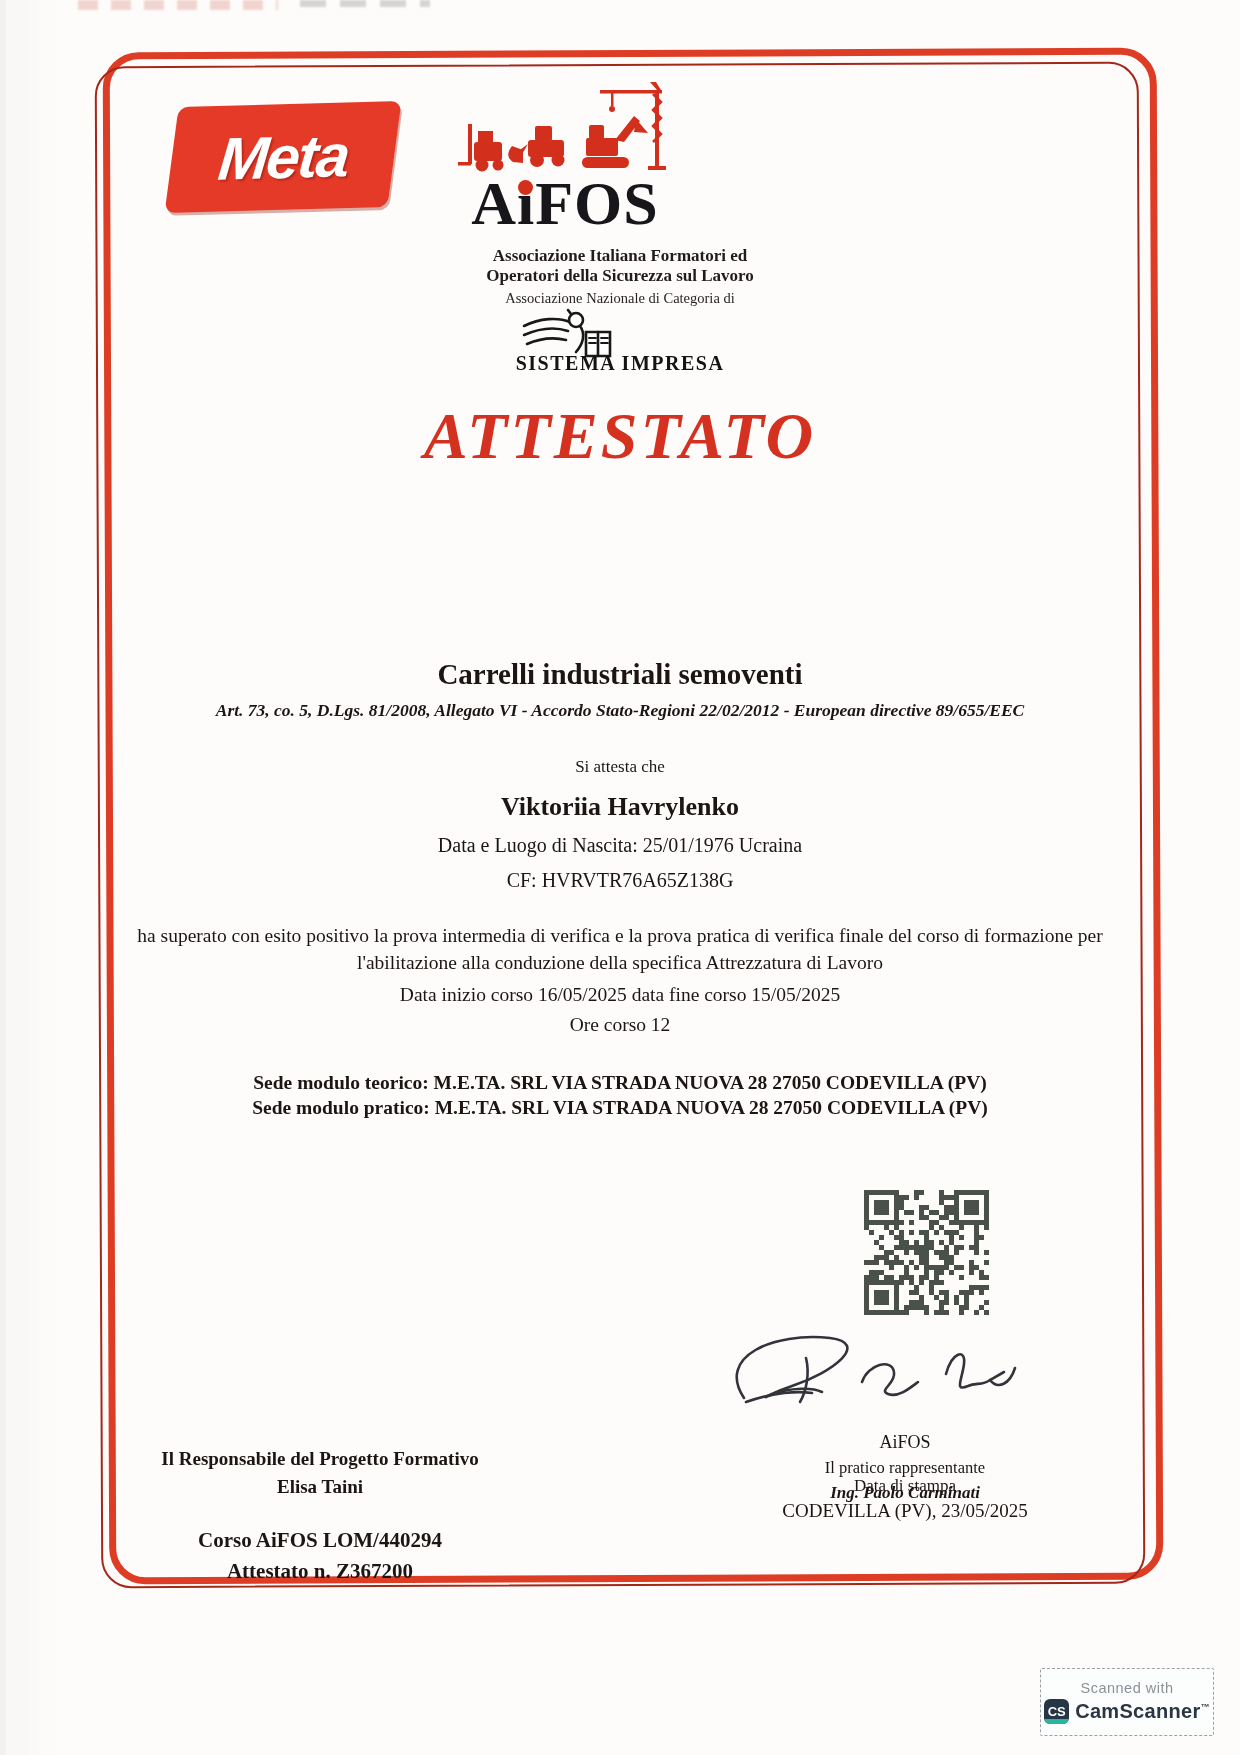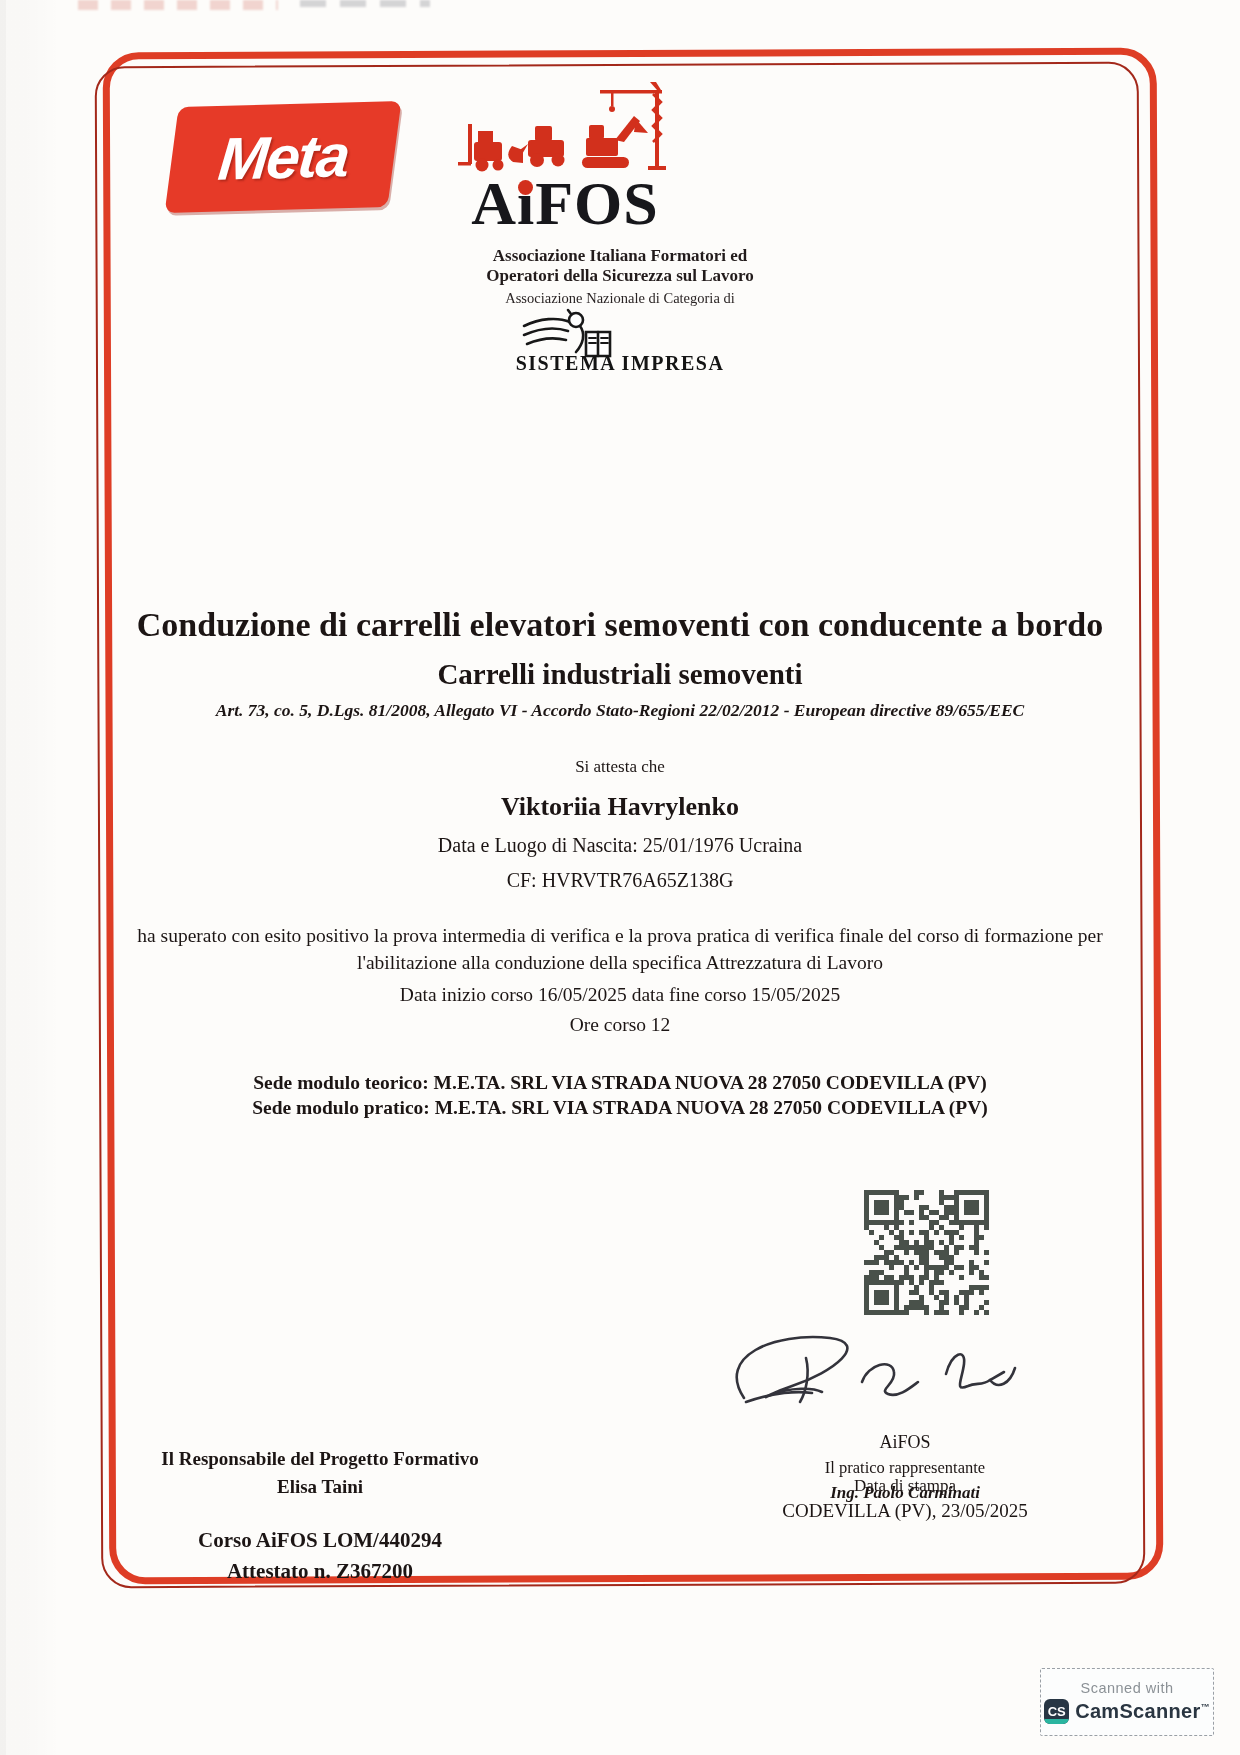--- a/index.html
+++ b/index.html
@@ -156,22 +156,22 @@
       <path d="M51 8 l-3 -4"></path>
       <path d="M60 20 C 66 28, 63 38, 56 46"></path>
       <path d="M66 26 h24 v24 h-24 z" fill="#fff"></path>
       <path d="M78 26 v24"></path>
       <path d="M69 32 h7 M69 37 h7 M81 32 h7 M81 37 h7" stroke-width="1.8"></path>
     </g>
   </svg>
 
   <div class="ctr sistema" style="top:352px">SISTEMA IMPRESA</div>
 
-
-  <div class="ctr course-name" style="top:606px">Conduzione di carrelli elevatori semoventi con conducente a bordo</div>
+  <div class="ctr attestato" style="top:398px">ATTESTATO</div>
+
   <div class="ctr course-cat" style="top:658px">Carrelli industriali semoventi</div>
   <div class="ctr regulation" style="top:700px">Art. 73, co. 5, D.Lgs. 81/2008, Allegato VI - Accordo Stato-Regioni 22/02/2012 - European directive 89/655/EEC</div>
 
   <div class="ctr small-line" style="top:757px">Si attesta che</div>
   <div class="ctr person" style="top:792px">Viktoriia Havrylenko</div>
   <div class="ctr mid-line" style="top:834px">Data e Luogo di Nascita: 25/01/1976 Ucraina</div>
   <div class="ctr mid-line" style="top:869px">CF: HVRVTR76A65Z138G</div>
 
   <div class="ctr" style="top:922px">
     <div class="statement">ha superato con esito positivo la prova intermedia di verifica e la prova pratica di verifica finale del corso di formazione per l'abilitazione alla conduzione della specifica Attrezzatura di Lavoro</div>

